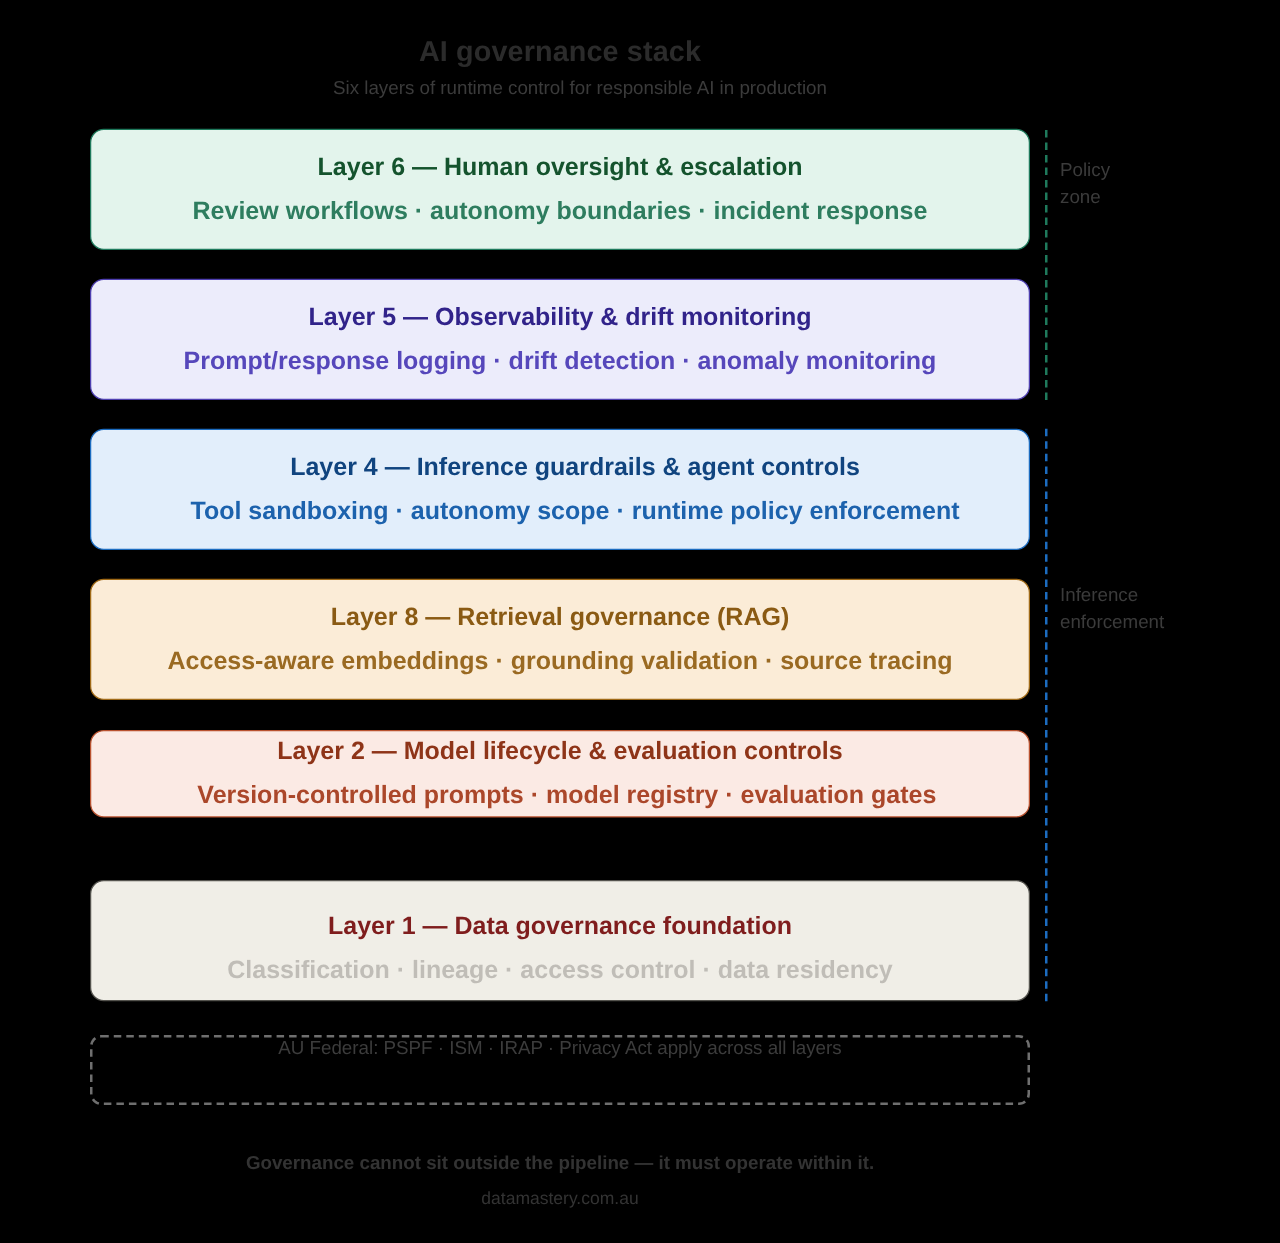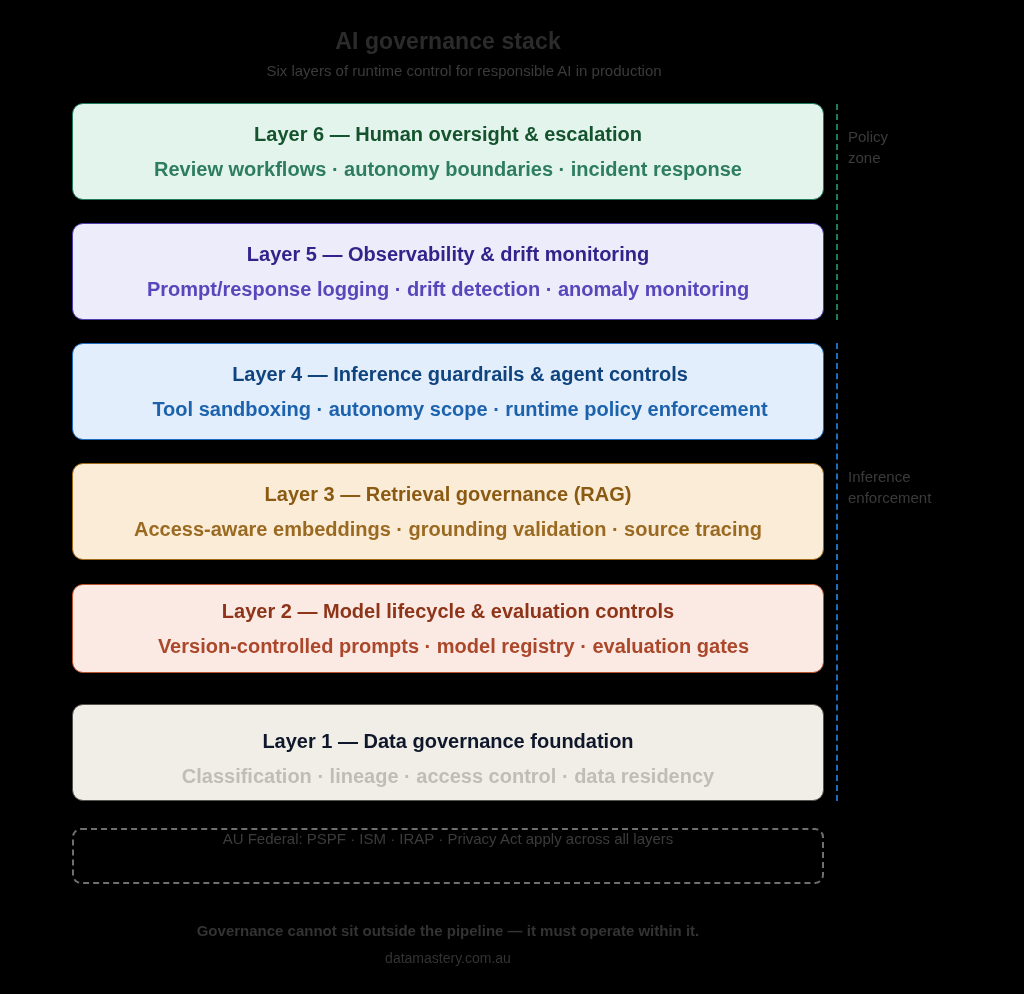--- a/index.html
+++ b/index.html
@@ -145,31 +145,31 @@
     <div class="layer-title" style="color: rgb(49, 35, 138);">Layer 5 — Observability &amp; drift monitoring</div>
     <div class="layer-sub" style="color: rgb(86, 71, 187);">Prompt/response logging · drift detection · anomaly monitoring</div>
   </div>
 
   <div class="layer" style="top: 343px; height: 97px; background: rgb(226, 238, 251); border-color: rgb(28, 108, 192); padding-left: 24px;">
     <div class="layer-title" style="color: rgb(16, 68, 127);">Layer 4 — Inference guardrails &amp; agent controls</div>
     <div class="layer-sub" style="color: rgb(28, 98, 173);">Tool sandboxing · autonomy scope · runtime policy enforcement</div>
   </div>
 
   <div class="layer" style="top: 463px; height: 97px; background: rgb(251, 236, 215); border-color: rgb(160, 106, 23);">
-    <div class="layer-title" style="color: rgb(138, 90, 19);">Layer 3 — Retrieval governance (RAG)</div>
+    <div class="layer-title" style="color: rgb(138, 90, 19);">Layer 8 — Retrieval governance (RAG)</div>
     <div class="layer-sub" style="color: rgb(154, 106, 34);">Access-aware embeddings · grounding validation · source tracing</div>
   </div>
 
-  <div class="layer" style="top: 584px; height: 89px; background: rgb(251, 234, 228); border-color: rgb(185, 82, 47);">
+  <div class="layer" style="top: 584px; height: 70px; background: rgb(251, 234, 228); border-color: rgb(185, 82, 47);">
     <div class="layer-title" style="color: rgb(142, 52, 24);">Layer 2 — Model lifecycle &amp; evaluation controls</div>
     <div class="layer-sub" style="color: rgb(171, 71, 42); margin-left: 11px;">Version-controlled prompts · model registry · evaluation gates</div>
   </div>
 
   <div class="layer" style="top: 704px; height: 97px; background: rgb(240, 238, 231); border-color: rgb(84, 83, 78);">
-    <div class="layer-title" style="color: #0f172a; margin-top: 12px;">Layer 1 — Data governance foundation</div>
+    <div class="layer-title" style="color: #7f1d1d; margin-top: 12px;">Layer 1 — Data governance foundation</div>
     <div class="layer-sub" style="color: rgba(87, 86, 81, 0.318);">Classification · lineage · access control · data residency</div>
   </div>
 
   <div class="compliance" style="border-color: rgb(111, 111, 111);">
     <div class="compliance-text">AU Federal: PSPF · ISM · IRAP · Privacy Act apply across all layers</div>
   </div>
 
   <div class="zone-line" style="top: 104px; height: 216px; border-left-color: rgb(31, 122, 92);"></div>
   <div class="zone-label" style="top: 126px;">
     <div>Policy</div>

